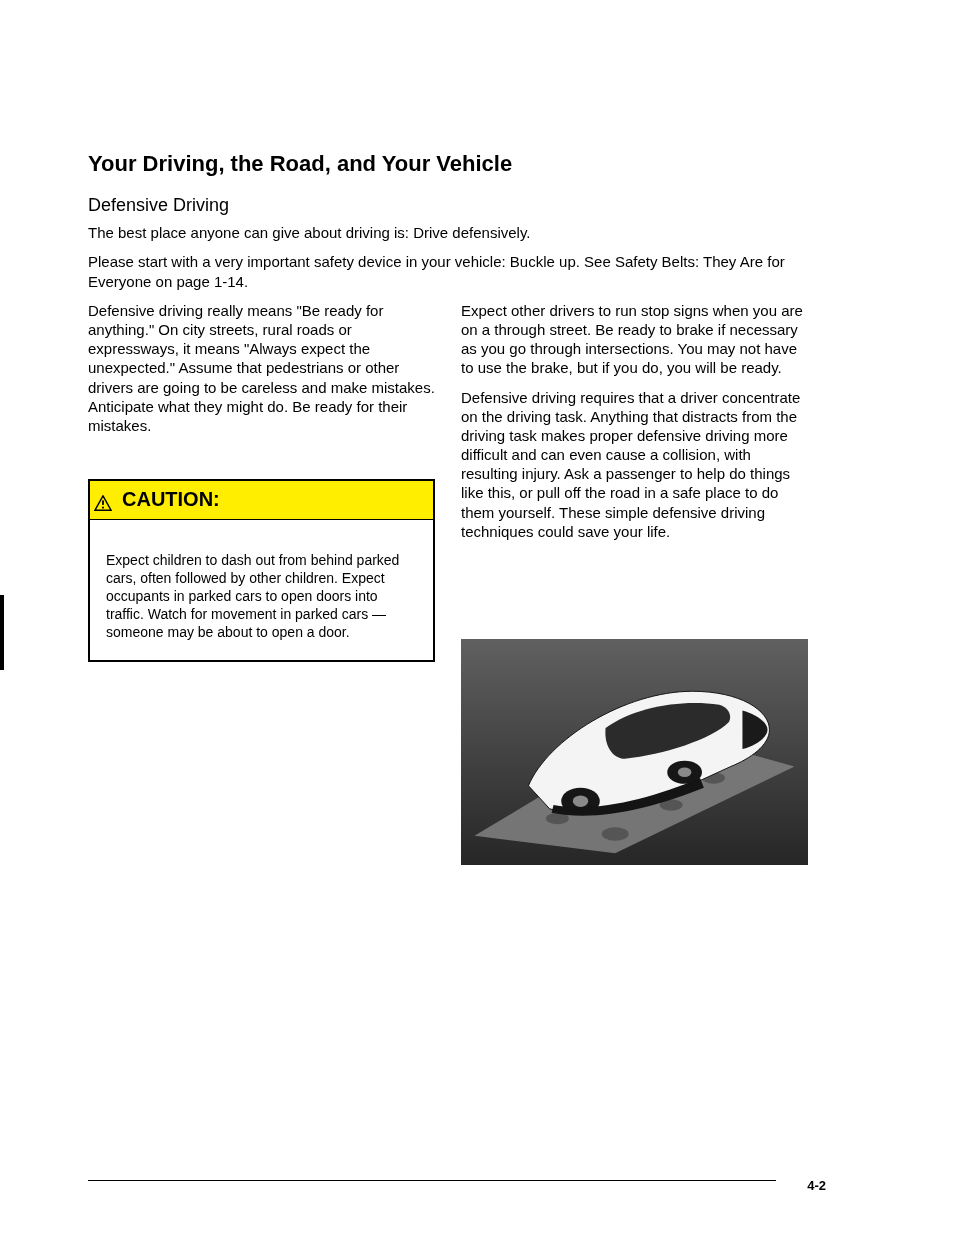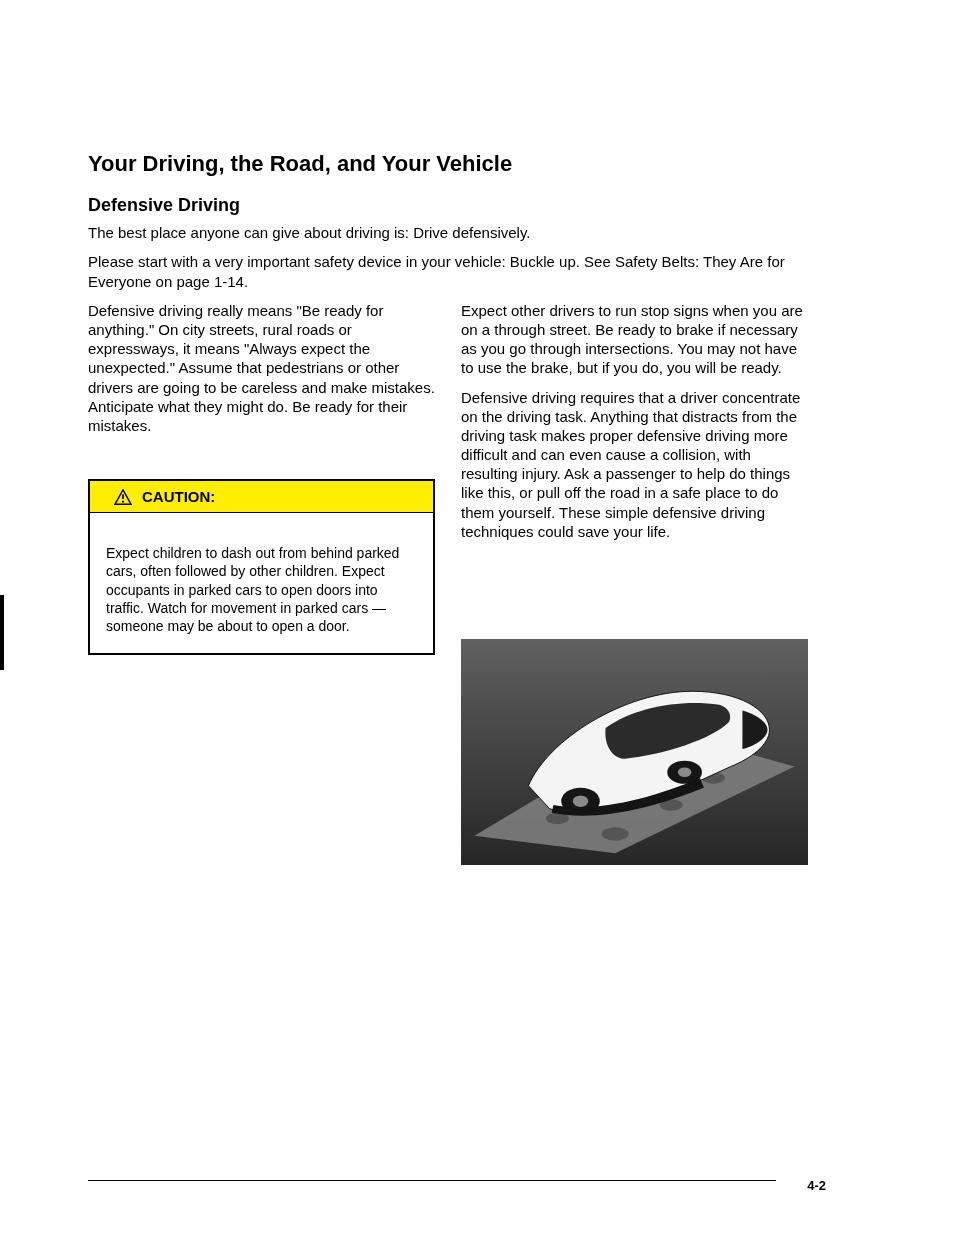--- a/index.html
+++ b/index.html
@@ -27,45 +27,45 @@
     height: 75px;
     background: #000;
   }
   h1 {
     font-size: 22px;
     font-weight: bold;
     margin: 0 0 6px 0;
   }
   h2 {
     font-size: 18px;
-    font-weight: bold;
+    font-weight: normal;
     margin: 16px 0 6px 0;
   }
   p {
     margin: 0 0 10px 0;
   }
   .cols {
     display: flex;
     gap: 26px;
     margin-top: 8px;
   }
   .col { width: 50%; }
   .caution-box {
     border: 2px solid #000;
     margin-top: 44px;
     background: #fff;
   }
   .caution-header {
     background: #ffee00;
-    padding: 6px 24px;
+    padding: 6px 4px;
     display: flex;
     align-items: center;
     gap: 10px;
     font-weight: bold;
-    font-size: 15px;
+    font-size: 20px;
     border-bottom: 1px solid #000;
   }
   .warn-icon {
     width: 18px;
     height: 16px;
     display: inline-block;
   }
   .caution-body {
     padding: 31px 16px 18px 16px;
     font-size: 14px;

